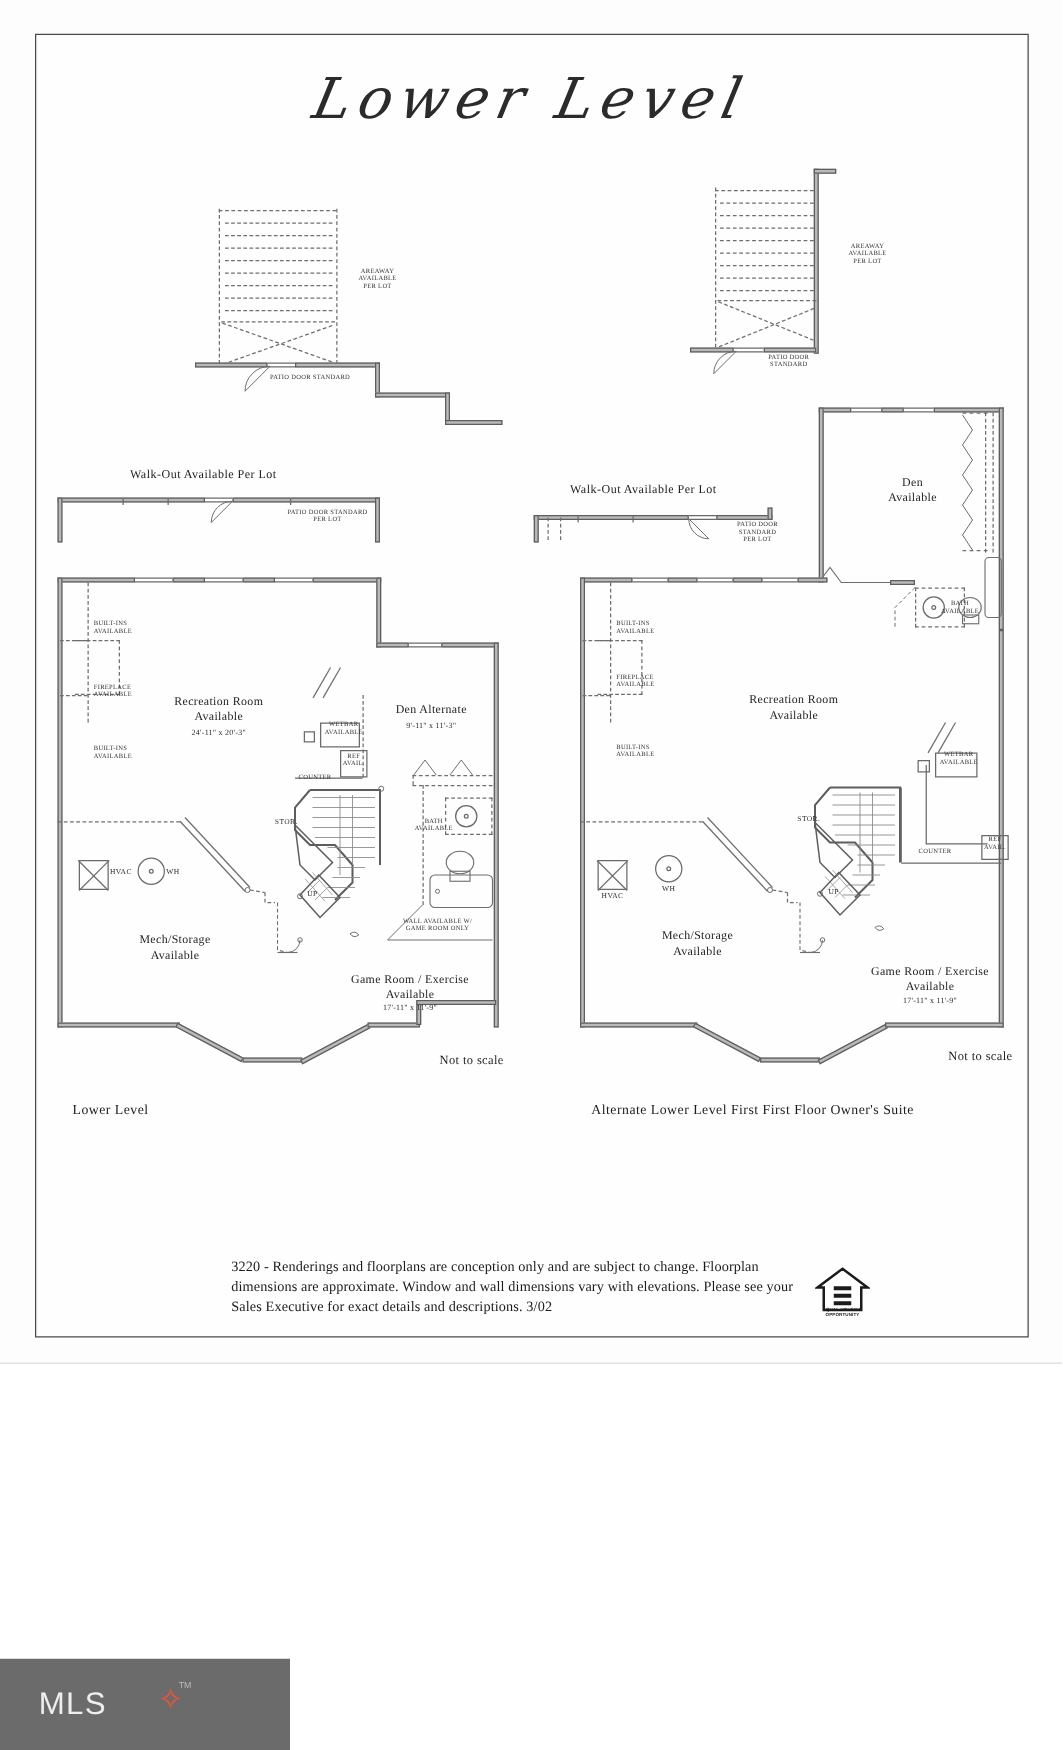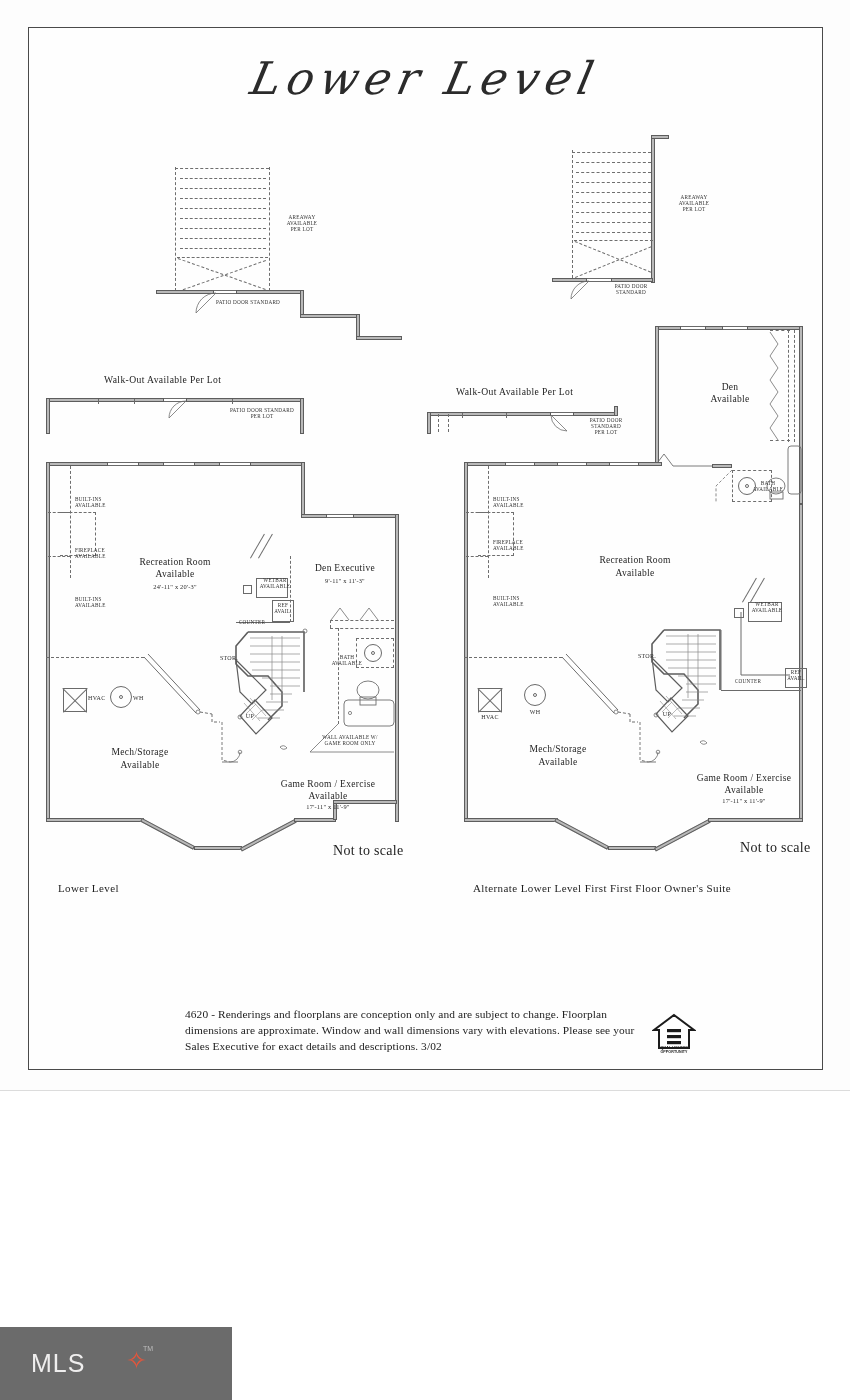--- a/index.html
+++ b/index.html
@@ -15,21 +15,21 @@
     font-family:"DejaVu Serif",serif;font-style:italic;font-size:45px;letter-spacing:6px;
     color:#2b2b2b;font-weight:400;transform:skewX(-12deg);}
 
   
   .lbl{position:absolute;font-family:"Liberation Serif",serif;color:#222;white-space:pre;line-height:1.15;}
   .tiny{font-size:5.2px;letter-spacing:.25px;text-align:center;color:#333;}
   .tiny7{font-size:6px;letter-spacing:.3px;text-align:center;color:#2e2e2e;}
   .room{font-size:9.5px;text-align:center;color:#1d1d1d;letter-spacing:.3px;}
   .dim{font-size:6.4px;text-align:center;color:#2a2a2a;letter-spacing:.2px;}
   .cap{font-size:11px;color:#1d1d1d;letter-spacing:.4px;}
-  .nts{font-size:14px;color:#1d1d1d;letter-spacing:.3px;}
+  .nts{font-size:10px;color:#1d1d1d;letter-spacing:.3px;}
 
   .wall{position:absolute;background:#b9b9b9;border:0.7px solid #5d5d5d;box-sizing:border-box;}
   .wall-h{height:4px;}
   .wall-v{width:4px;}
   .thin{position:absolute;background:#6a6a6a;}
   .thin-h{height:1px;}
   .thin-v{width:1px;}
   .dash-h{position:absolute;height:0;border-top:1px dashed #6e6e6e;}
   .dash-v{position:absolute;width:0;border-left:1px dashed #6e6e6e;}
   .box-dash{position:absolute;border:1px dashed #6e6e6e;box-sizing:border-box;}
@@ -155,21 +155,21 @@
 AVAILABLE</div>
       <div class="lbl tiny" style="left:75px;top:548px;width:44px;text-align:left;">FIREPLACE
 AVAILABLE</div>
       <div class="lbl tiny" style="left:75px;top:597px;width:44px;text-align:left;">BUILT-INS
 AVAILABLE</div>
 
       <div class="lbl room" style="left:115px;top:557px;width:120px;">Recreation Room</div>
       <div class="lbl room" style="left:115px;top:569px;width:120px;">Available</div>
       <div class="lbl dim" style="left:115px;top:583px;width:120px;">24'-11" x 20'-3"</div>
 
-      <div class="lbl room" style="left:300px;top:563px;width:90px;">Den Executive</div>
+      <div class="lbl room" style="left:300px;top:563px;width:90px;">Den Alternate</div>
       <div class="lbl dim" style="left:300px;top:577px;width:90px;">9'-11" x 11'-3"</div>
 
       <div class="box-thin" style="left:256px;top:578px;width:32px;height:20px;"></div>
       <div class="box-thin" style="left:243px;top:585px;width:9px;height:9px;"></div>
       <div class="dash-v" style="left:290px;top:556px;height:66px;"></div>
       <div class="thin-h thin" style="left:236px;top:622px;width:54px;"></div>
       <div class="box-thin" style="left:272px;top:600px;width:22px;height:22px;"></div>
       <div class="lbl tiny" style="left:256px;top:578px;width:38px;">WETBAR
 AVAILABLE</div>
       <div class="lbl tiny" style="left:272px;top:603px;width:22px;">REF
@@ -482,21 +482,21 @@
       <div class="lbl room" style="left:672px;top:773px;width:144px;">Game Room / Exercise</div>
       <div class="lbl room" style="left:672px;top:785px;width:144px;">Available</div>
       <div class="lbl dim" style="left:672px;top:797px;width:144px;">17'-11" x 11'-9"</div>
     </div>
 
     <div class="lbl nts" style="left:740px;top:840px;width:70px;text-align:right;">Not to scale</div>
     <div class="lbl cap" style="left:473px;top:882px;">Alternate Lower Level First First Floor Owner's Suite</div>
   </div>
 
   <div id="footer-block">
-    <div id="footer-text">4620 - Renderings and floorplans are conception only and are subject to change. Floorplan dimensions are approximate. Window and wall dimensions vary with elevations. Please see your Sales Executive for exact details and descriptions. 3/02</div>
+    <div id="footer-text">3220 - Renderings and floorplans are conception only and are subject to change. Floorplan dimensions are approximate. Window and wall dimensions vary with elevations. Please see your Sales Executive for exact details and descriptions. 3/02</div>
   </div>
   <svg id="eho" viewBox="0 0 44 42">
     <path d="M22 3 L42 18 L37 18 L37 36 L7 36 L7 18 L2 18 Z" fill="none" stroke="#1b1b1b" stroke-width="2"></path>
     <rect x="15" y="17" width="14" height="3.2" fill="#1b1b1b"></rect>
     <rect x="15" y="23" width="14" height="3.2" fill="#1b1b1b"></rect>
     <rect x="15" y="29" width="14" height="3.2" fill="#1b1b1b"></rect>
   </svg>
   <div id="eho-cap">
     <span>EQUAL HOUSING</span><br>
     <span>OPPORTUNITY</span>

